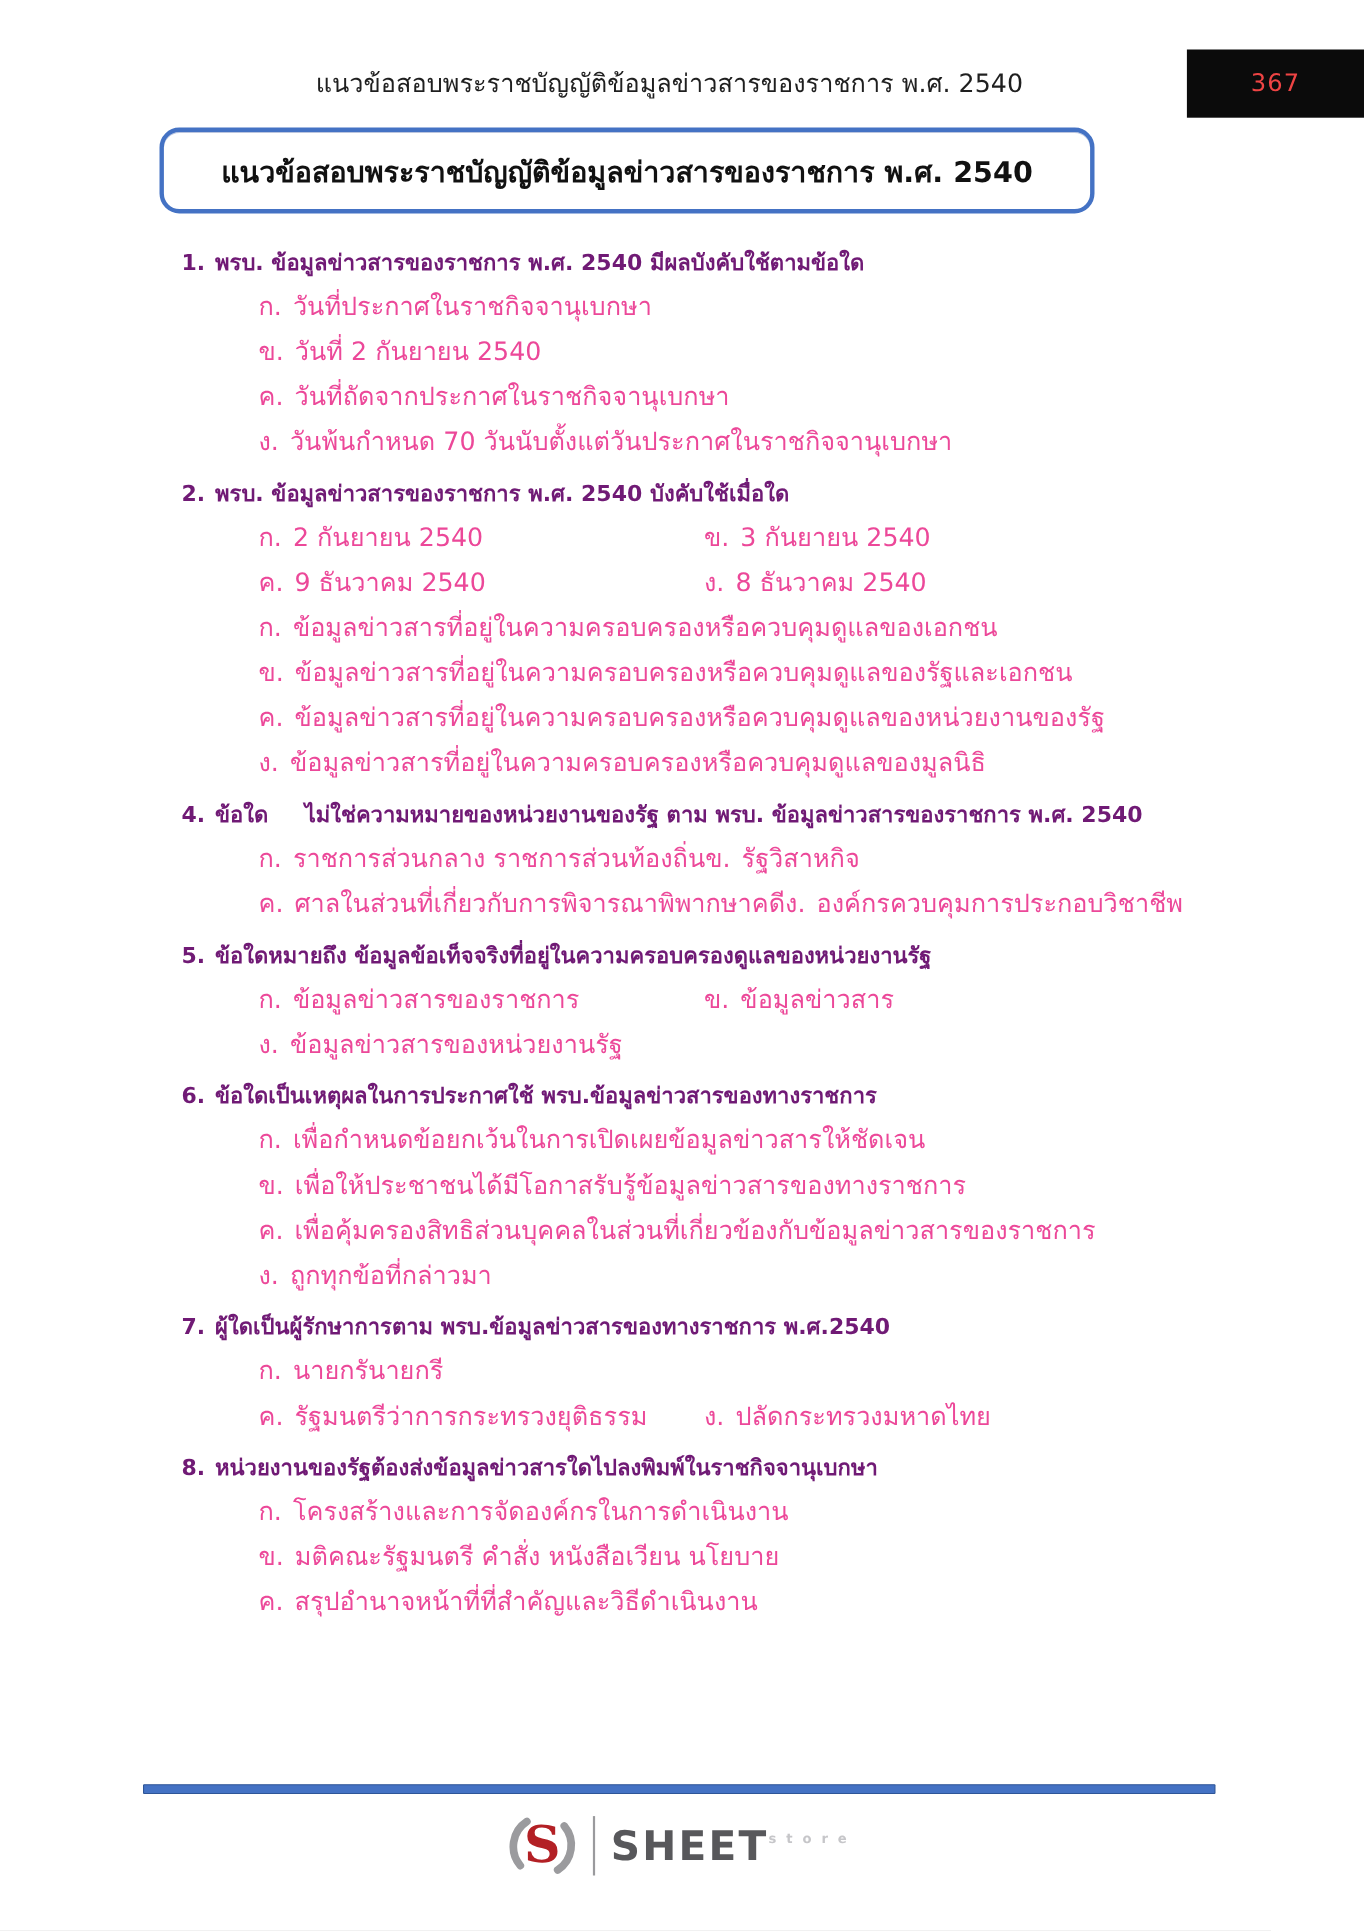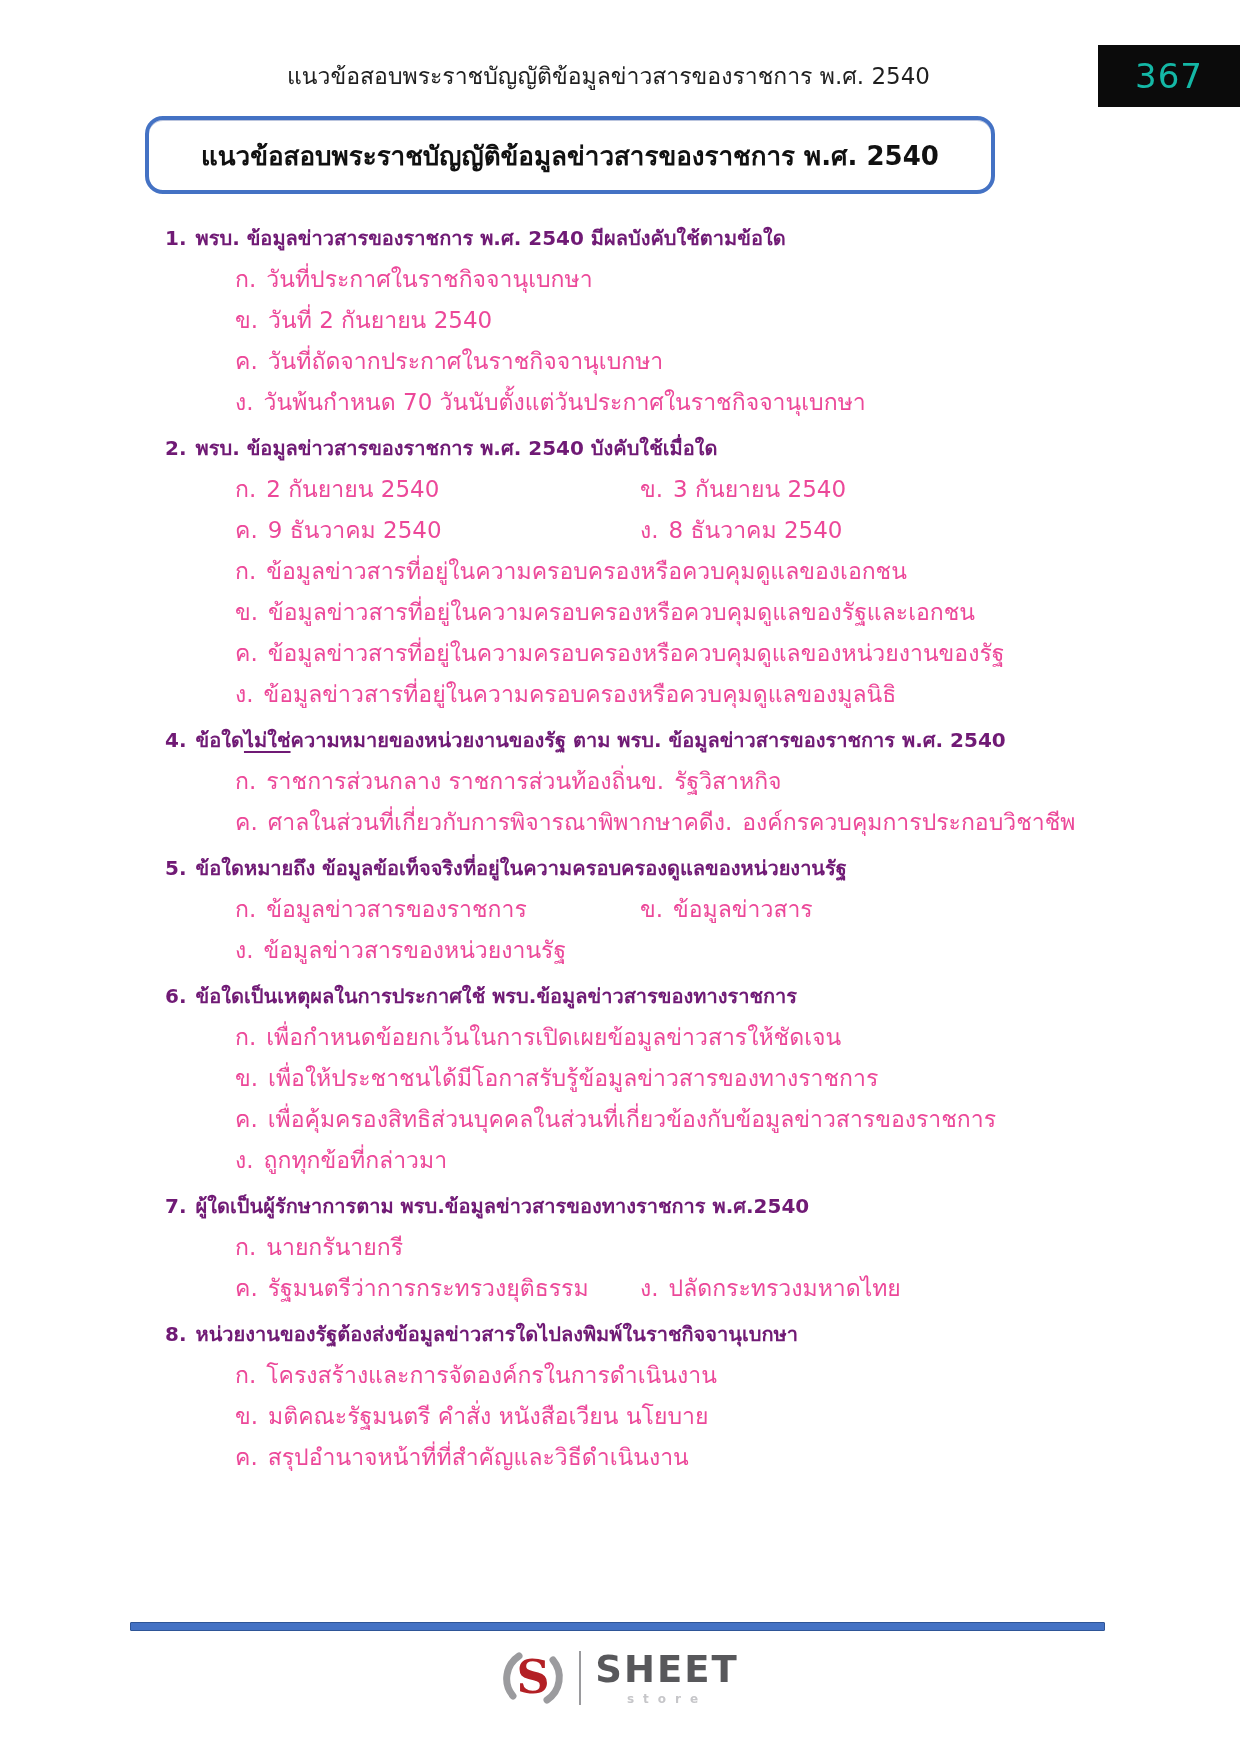--- a/index.html
+++ b/index.html
@@ -24,28 +24,28 @@
     width: 930px;
     text-align: right;
     font-size: 23px;
     color: #1f1f1f;
     white-space: nowrap;
   }
   .page-number-badge {
     position: absolute;
     top: 45px;
     right: 0;
-    width: 142px;
+    width: 161px;
     height: 62px;
     background: #0b0b0b;
-    color: #14b8a6;
+    color: #ef4444;
     display: flex;
     align-items: center;
     justify-content: center;
-    font-size: 34px;
+    font-size: 22px;
     letter-spacing: 1px;
   }
 
   
   .title-box {
     position: absolute;
     top: 116px;
     left: 145px;
     width: 850px;
     height: 78px;
@@ -73,21 +73,21 @@
   }
   .question { margin-bottom: 0; }
   .q-header {
     font-size: 20px;
     font-weight: 700;
     line-height: 41px;
     margin-top: 5px;
     color: #701a75;
   }
   .q-num { margin-right: 9px; }
-  .underline { text-decoration: underline; text-underline-offset: 4px; }
+  .underline { text-underline-offset: 4px; margin-left: 33px; }
 
   .opt-row {
     padding-left: 70px;
     font-size: 23px;
     line-height: 41px;
     color: #ec4899;
   }
   .opt-row.two-col {
     display: grid;
     grid-template-columns: minmax(405px, max-content) 1fr;
@@ -115,21 +115,21 @@
     align-items: center;
     justify-content: center;
     gap: 14px;
   }
   .logo-mark { width: 64px; height: 64px; }
   .logo-sep {
     width: 2px;
     height: 54px;
     background: #9a9a9d;
   }
-  .logo-words { display: flex; flex-direction: column; line-height: 1; align-items: center; }
+  .logo-words { display: flex; flex-direction: row; line-height: 1; }
   .logo-name {
     font-size: 37px;
     font-weight: 800;
     color: #58585b;
     letter-spacing: 2px;
   }
   .logo-subtitle {
     margin-top: 5px;
     font-size: 12px;
     color: #c6c6c9;

